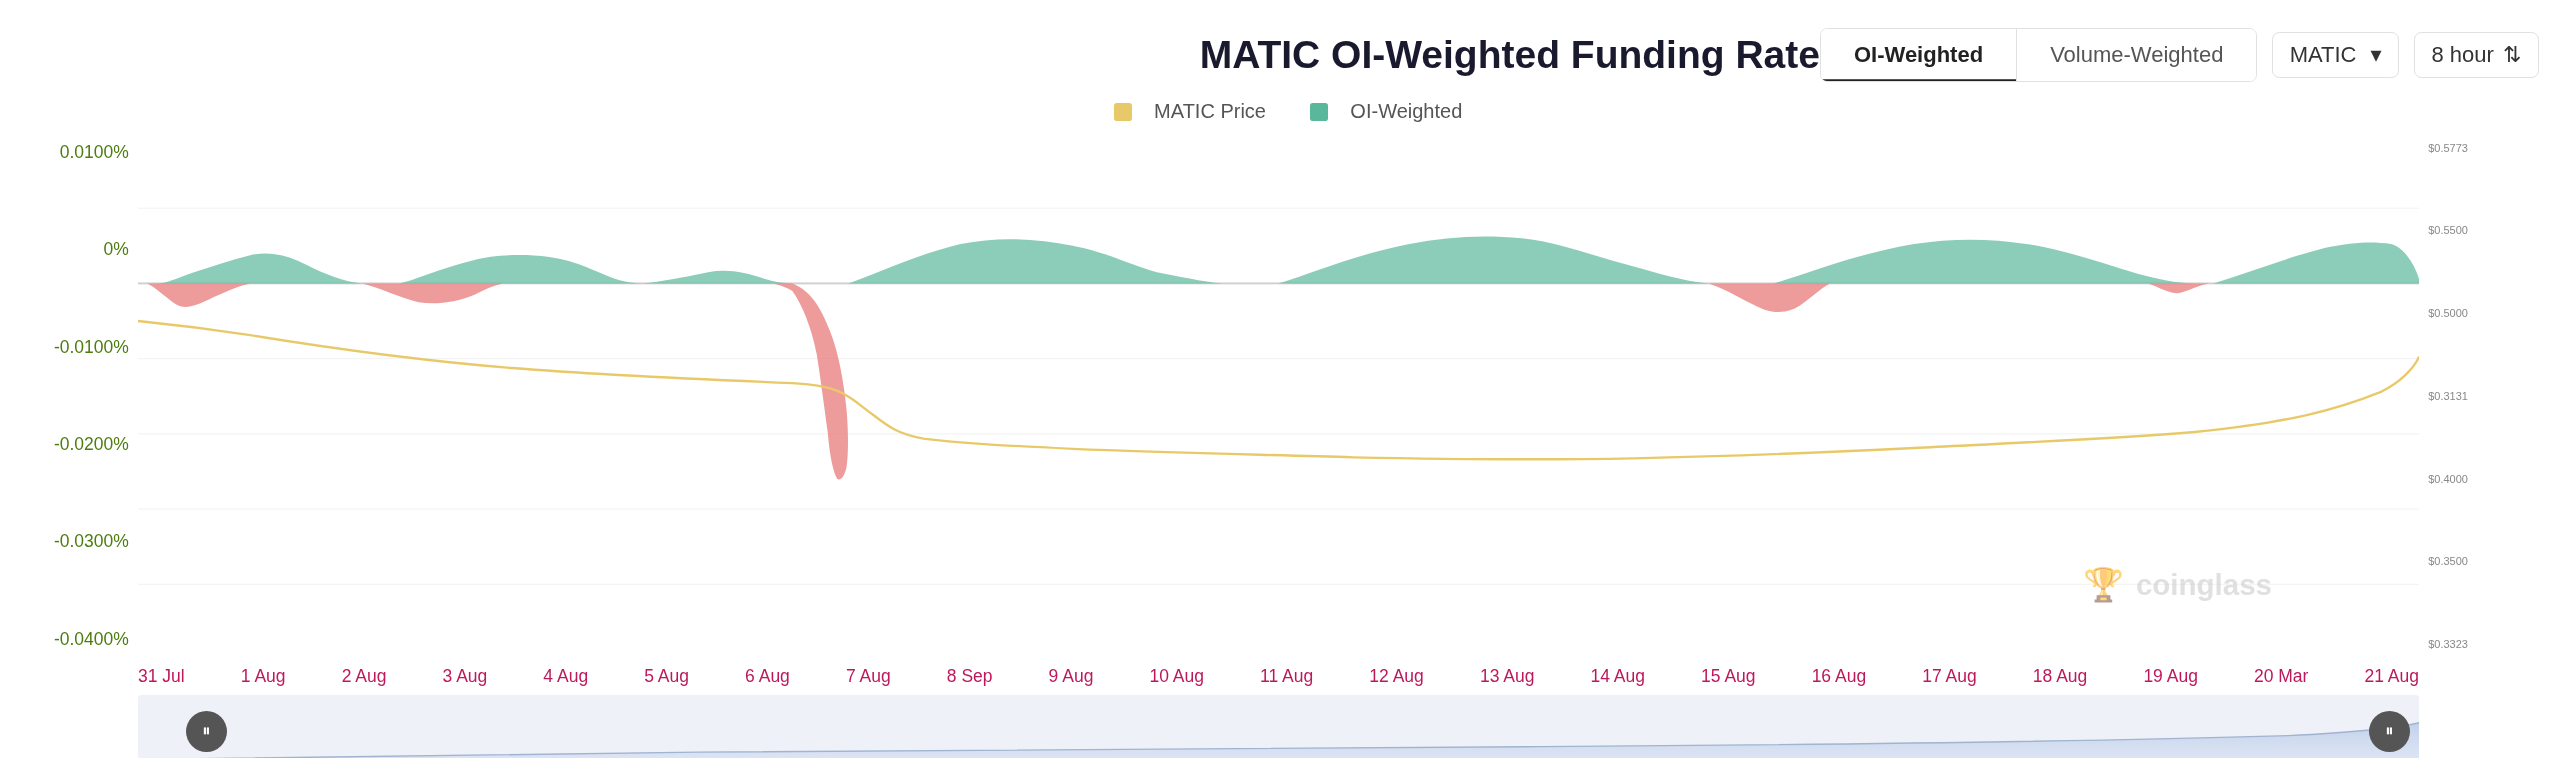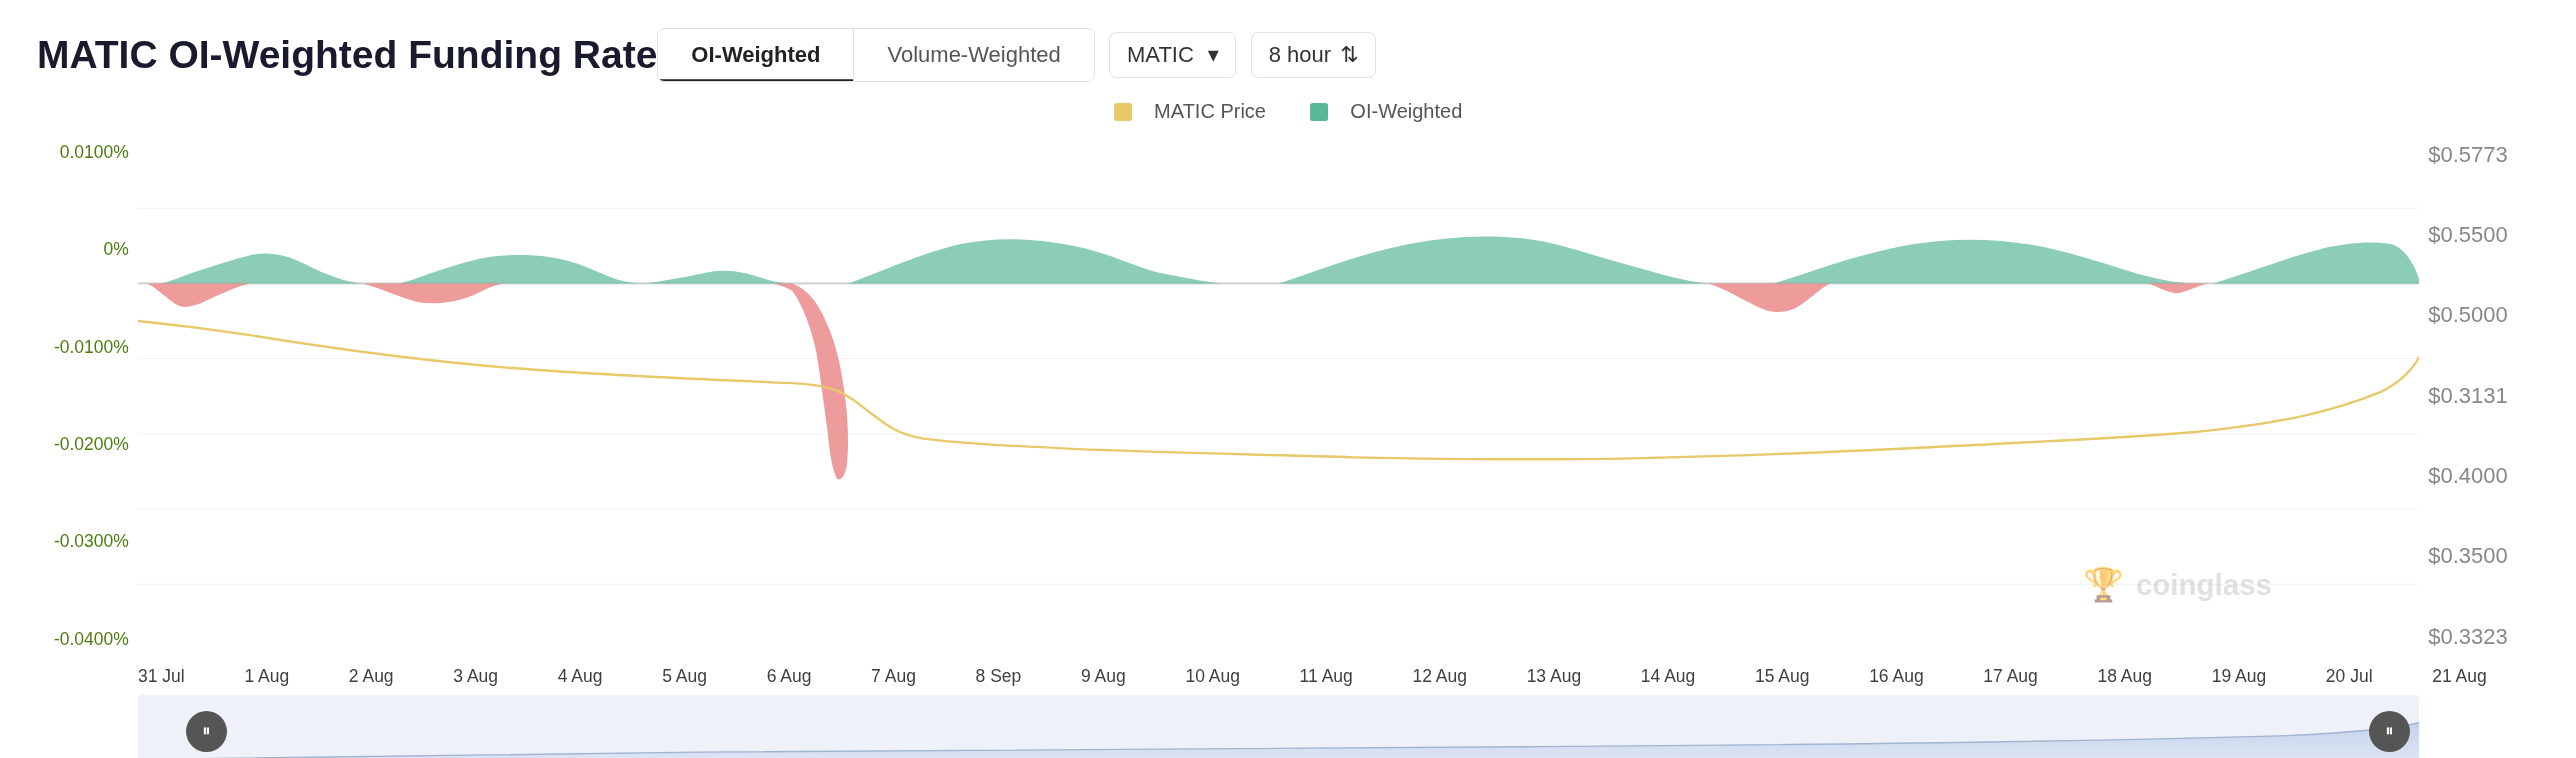--- a/index.html
+++ b/index.html
@@ -14,21 +14,21 @@
       width: 100%;
       height: 100%;
       background: #fff;
       padding: 28px 37px 18.4px 37px;
       display: flex;
       flex-direction: column;
     }
     .header {
       display: flex;
       align-items: center;
-      justify-content: flex-start;
+      justify-content: flex-end;
       margin-bottom: 18.4px;
     }
     .title {
       font-size: 39px;
       font-weight: 700;
       color: #1a1a2e;
     }
     .controls {
       display: flex;
       align-items: center;
@@ -121,42 +121,42 @@
       color: #4d7c0f;
       text-align: right;
       padding-right: 9.2px;
     }
     .y-axis-right {
       width: 120px;
       display: flex;
       flex-direction: column;
       justify-content: space-between;
       padding: 9.2px 0;
-      font-size: 22px;
+      font-size: 11px;
       color: #888;
       text-align: left;
       padding-left: 9.2px;
     }
     .chart-inner {
       flex: 1;
       position: relative;
       background: #fff;
     }
     .chart-svg {
       width: 100%;
       height: 100%;
     }
     .x-axis {
       display: flex;
       justify-content: space-between;
       padding: 7.4px 0 3.7px 0;
       margin-left: 101px;
-      margin-right: 52px;
+      margin-right: 120px;
       font-size: 17.5px;
-      color: #404040;
+      color: #be185d;
       align-items: flex-end;
     }
     .minimap {
       height: 83px;
       background: #eef1f8;
       border-radius: 3.7px;
       margin-left: 101px;
       margin-right: 120px;
       position: relative;
       overflow: hidden;
@@ -312,21 +312,21 @@
       <span>10 Aug</span>
       <span>11 Aug</span>
       <span>12 Aug</span>
       <span>13 Aug</span>
       <span>14 Aug</span>
       <span>15 Aug</span>
       <span>16 Aug</span>
       <span>17 Aug</span>
       <span>18 Aug</span>
       <span>19 Aug</span>
-      <span>20 Jul</span>
+      <span>20 Mar</span>
       <span>21 Aug</span>
     </div>
 
     <div class="minimap">
       <svg class="minimap-fill" viewBox="0 0 2440 90" preserveAspectRatio="none">
         <defs>
           <linearGradient id="minimapGrad" x1="0" y1="0" x2="0" y2="1">
             <stop offset="0%" stop-color="#b8c8e8" stop-opacity="0.8"></stop>
             <stop offset="100%" stop-color="#d8e4f4" stop-opacity="0.4"></stop>
           </linearGradient>

